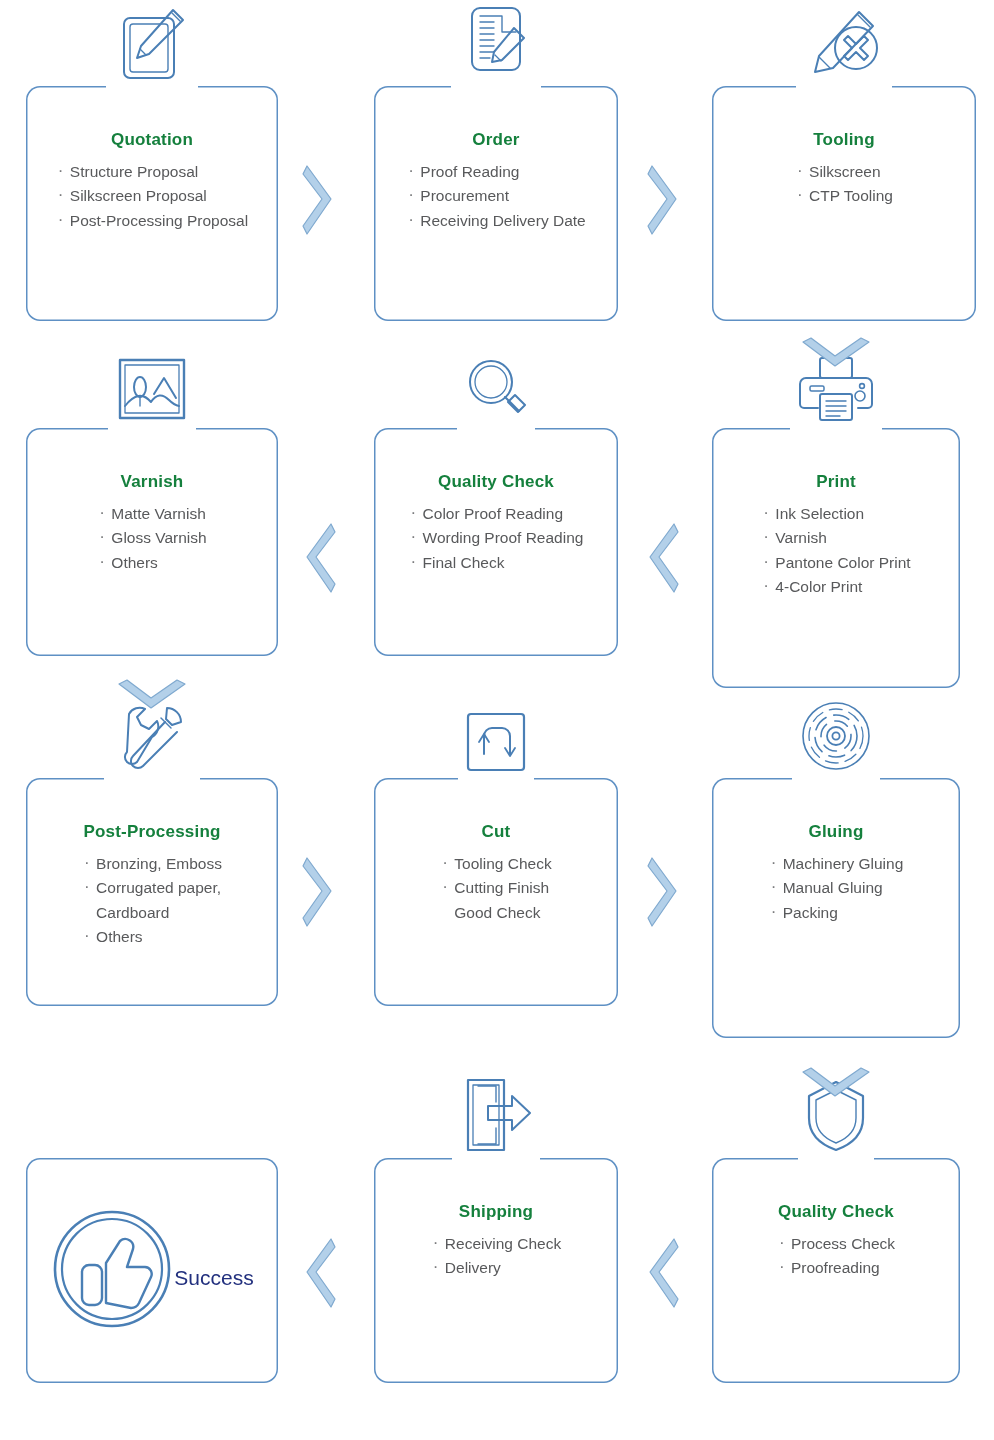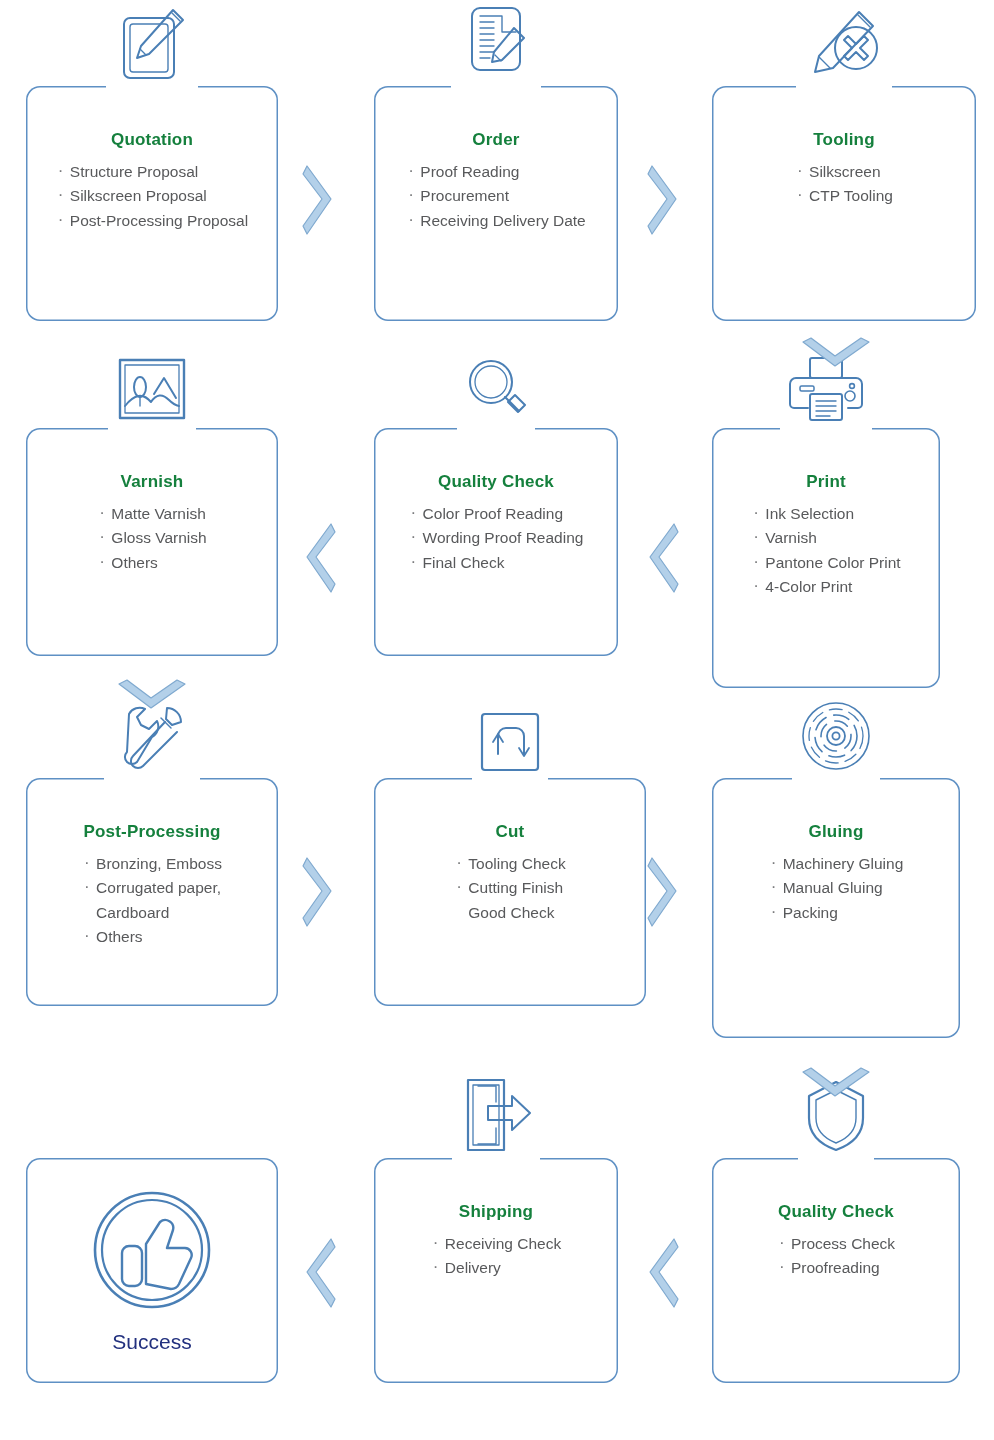--- a/index.html
+++ b/index.html
@@ -99,21 +99,21 @@
   
   .arrow {
     position: absolute;
     z-index: 4;
   }
   .arrow svg { display: block; }
 
   
   .success-inner {
     display: flex;
-    flex-direction: column;
+    flex-direction: row;
     align-items: center;
     justify-content: center;
     height: 100%;
     padding-top: 0;
   }
   .success-title {
     color: #22307e;
     font-size: 21px;
     font-weight: normal;
     margin-top: 14px;
@@ -155,21 +155,21 @@
         <svg width="86" height="84" viewBox="0 0 86 84" fill="none" stroke="#4a7fb5" stroke-width="2" stroke-linecap="round" stroke-linejoin="round">
           <path d="M14 72 L18 56 L58 12 L72 26 L32 68 Z"></path>
           <path d="M57 15 L69 27" stroke-width="1.4"></path>
           <path d="M18 57 L29 68" stroke-width="1.4"></path>
           <circle cx="55" cy="48" r="21"></circle>
           <path d="M47 36 L55 44 L63 36 L67 40 L59 48 L67 56 L63 60 L55 52 L47 60 L43 56 L51 48 L43 40 Z"></path>
         </svg>
       </div>
       <div class="card-inner"><div class="card-title">Tooling</div><ul class="bullets"><li class="bul">Silkscreen</li><li class="bul">CTP Tooling</li></ul></div>
     </div>
-    <div class="card" style="left: 712px; top: 428px; width: 228px; height: 260px;">
+    <div class="card" style="left: 712px; top: 428px; width: 248px; height: 260px;">
       <div class="notch" style="width: 92px;"></div>
       <div class="icon-wrap" style="width: 80px; height: 70px; top: -74px;">
         <svg width="80" height="70" viewBox="0 0 80 70" fill="none" stroke="#4a7fb5" stroke-width="2" stroke-linecap="round" stroke-linejoin="round">
           <rect x="24" y="4" width="32" height="20" rx="2"></rect>
           <path d="M10 24 h60 a6 6 0 0 1 6 6 v20 a4 4 0 0 1 -4 4 h-10 M22 54 H8 a4 4 0 0 1 -4 -4 v-20 a6 6 0 0 1 6 -6"></path>
           <circle cx="66" cy="32" r="2.4" stroke-width="1.6"></circle>
           <circle cx="64" cy="42" r="5" stroke-width="1.6"></circle>
           <rect x="14" y="32" width="14" height="5" rx="1.5" stroke-width="1.5"></rect>
           <rect x="24" y="40" width="32" height="26" rx="2"></rect>
           <path d="M30 47 h20 M30 52 h20 M30 57 h20 M30 62 h14" stroke-width="1.4"></path>
@@ -208,21 +208,21 @@
       <div class="icon-wrap" style="width: 86px; height: 78px; top: -82px;">
         <svg width="86" height="78" viewBox="0 0 86 78" fill="none" stroke="#4a7fb5" stroke-width="2" stroke-linecap="round" stroke-linejoin="round">
           <path d="M20 18 a12 12 0 0 1 16 -5 l-8 8 l4 8 l8 4 l8 -8 a12 12 0 0 1 -5 16 L28 66 a7 7 0 0 1 -10 -10 Z"></path>
           <path d="M58 12 a14 14 0 0 1 14 14 l-9 3 l-6 -6 Z"></path>
           <path d="M56 26 L24 60 a7 7 0 0 0 10 10 L68 36"></path>
           <path d="M52 22 l10 10" stroke-width="1.4"></path>
         </svg>
       </div>
       <div class="card-inner"><div class="card-title">Post-Processing</div><ul class="bullets"><li class="bul">Bronzing, Emboss</li><li class="bul">Corrugated paper,</li><li class="cont">Cardboard</li><li class="bul">Others</li></ul></div>
     </div>
-    <div class="card" style="left: 374px; top: 778px; width: 272px; height: 228px;">
+    <div class="card" style="left: 374px; top: 778px; width: 244px; height: 228px;">
       <div class="notch" style="width: 76px;"></div>
       <div class="icon-wrap" style="width: 64px; height: 64px; top: -68px;">
         <svg width="64" height="64" viewBox="0 0 64 64" fill="none" stroke="#4a7fb5" stroke-width="2" stroke-linecap="round" stroke-linejoin="round">
           <rect x="4" y="4" width="56" height="56" rx="3" stroke-width="2.2"></rect>
           <path d="M20 44 V26 a8 8 0 0 1 8 -8 h10 a8 8 0 0 1 8 8 v18"></path>
           <path d="M15 32 L20 24 L25 32" stroke-width="1.8"></path>
           <path d="M41 38 L46 46 L51 38" stroke-width="1.8"></path>
         </svg>
       </div>
       <div class="card-inner"><div class="card-title">Cut</div><ul class="bullets"><li class="bul">Tooling Check</li><li class="bul">Cutting Finish</li><li class="cont">Good Check</li></ul></div>

